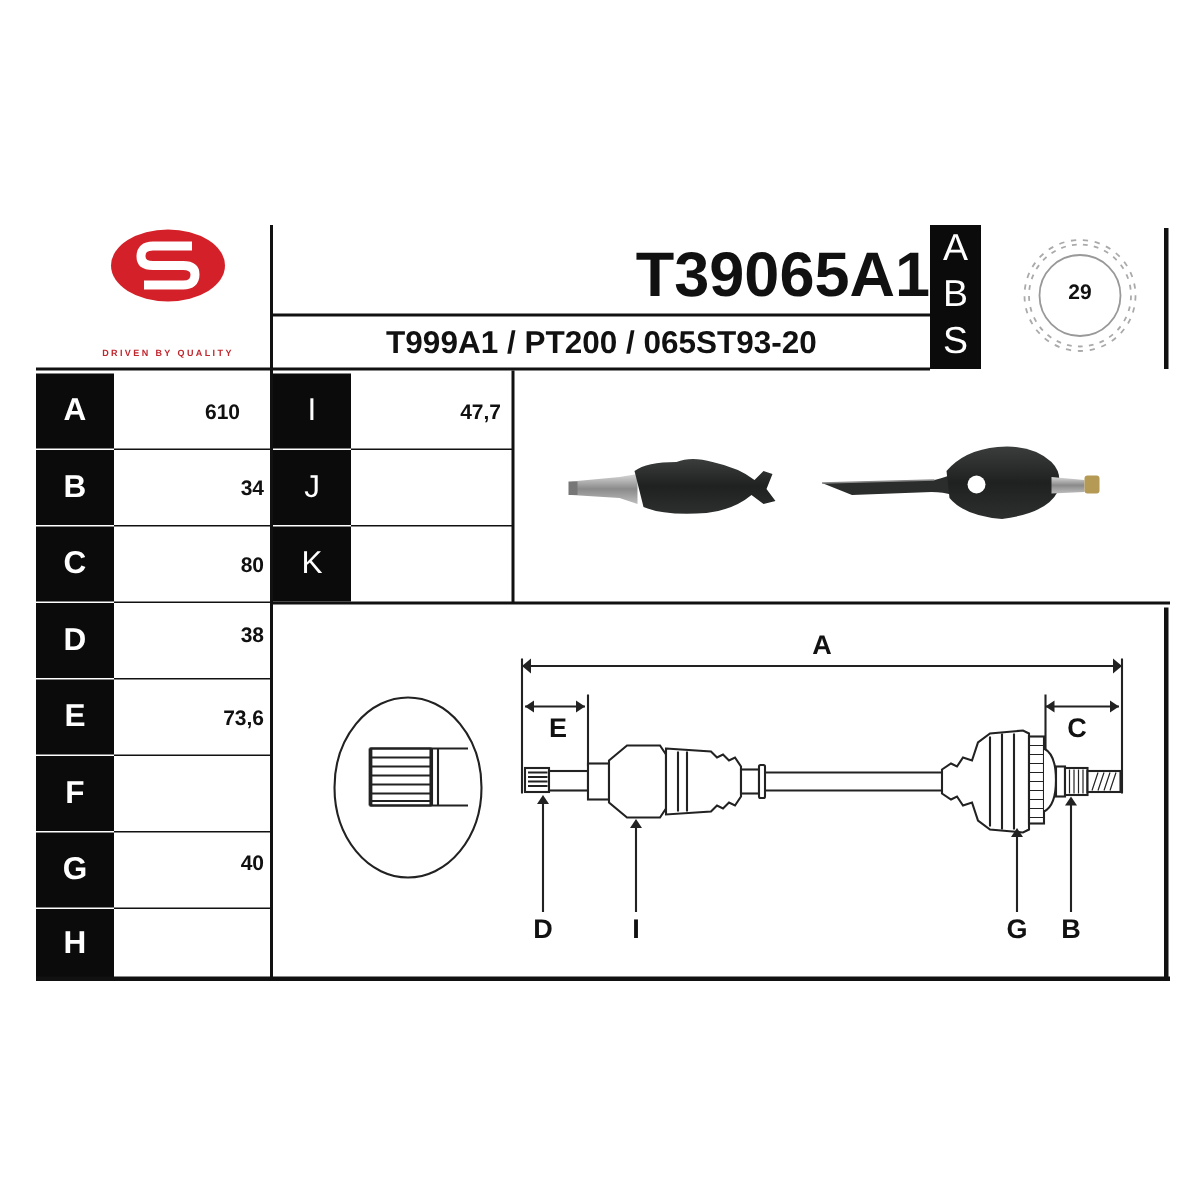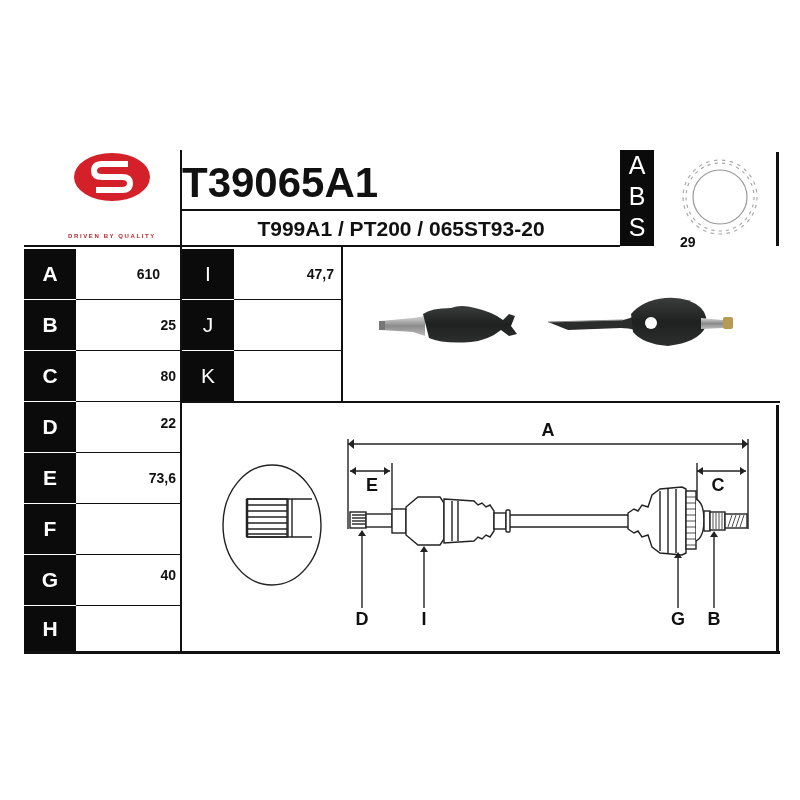--- a/index.html
+++ b/index.html
@@ -12,31 +12,31 @@
     #logo { left: 24px; top: 150px; width: 156px; height: 96px; }
     .logo-word { position: absolute; left: 18px; top: 48px; width: 140px; text-align: center;
       font-family: "DejaVu Sans", sans-serif; font-weight: bold; font-size: 34px; letter-spacing: -1px; color: #1a1a1a; line-height: 36px; }
     .logo-tag { position: absolute; left: 28px; top: 83px; width: 120px; text-align: center;
       font-size: 6px; letter-spacing: 1.6px; color: #c0262d; font-weight: bold; }
 
     
     .vline { position: absolute; background: #111; }
     .hline { position: absolute; background: #111; }
 
-    #main-title { left: 182px; top: 155px; width: 438px; height: 55px; text-align: left;
+    #main-title { left: 182px; top: 155px; width: 438px; height: 55px; text-align: right;
       font-weight: bold; font-size: 42px; line-height: 55px; color: #111; }
     #sub-title { left: 182px; top: 212px; width: 438px; height: 34px; text-align: center;
       font-weight: bold; font-size: 21px; line-height: 34px; color: #111; }
 
     
     #abs-col { left: 620px; top: 150px; width: 34px; height: 96px; background: #0b0b0b; }
     .abs-letter { color: #fff; font-size: 25px; line-height: 30px; height: 31px; text-align: center; font-weight: normal; }
 
     #tooth-ring { left: 680px; top: 157px; width: 80px; height: 80px; }
-    #tooth-count { left: 680px; top: 186px; width: 80px; text-align: left; font-weight: bold; font-size: 14px; margin-top: 48px; }
+    #tooth-count { left: 680px; top: 186px; width: 80px; text-align: center; font-weight: bold; font-size: 14px; }
 
     
     .cell-label { position: absolute; background: #0b0b0b; color: #fff; font-weight: bold;
       font-size: 21px; text-align: center; }
     .cell-value { position: absolute; text-align: right; font-weight: bold; font-size: 14px; color: #111; }
 
     
     .dlabel { position: absolute; font-weight: bold; font-size: 18px; color: #111; text-align: center; width: 24px; }
   </style>
 </head>
@@ -73,27 +73,27 @@
     <circle cx="40" cy="40" r="37" stroke-dasharray="3.5 4.5"></circle>
   </g>
 </svg>
 <div id="tooth-count" class="abs">29</div>
 
 <div>
   <div class="cell-label" style="left:24px;top:249px;width:52px;height:50px;line-height:50px;">A</div>
   <div class="cell-value" style="left:60px;top:249px;width:100px;height:50px;line-height:50px;">610</div>
 
   <div class="cell-label" style="left:24px;top:300px;width:52px;height:50px;line-height:50px;">B</div>
-  <div class="cell-value" style="left:76px;top:300px;width:100px;height:50px;line-height:50px;">25</div>
+  <div class="cell-value" style="left:76px;top:300px;width:100px;height:50px;line-height:50px;">34</div>
 
   <div class="cell-label" style="left:24px;top:351px;width:52px;height:50px;line-height:50px;">C</div>
   <div class="cell-value" style="left:76px;top:351px;width:100px;height:50px;line-height:50px;">80</div>
 
   <div class="cell-label" style="left:24px;top:402px;width:52px;height:50px;line-height:50px;">D</div>
-  <div class="cell-value" style="left:76px;top:398px;width:100px;height:50px;line-height:50px;">22</div>
+  <div class="cell-value" style="left:76px;top:398px;width:100px;height:50px;line-height:50px;">38</div>
 
   <div class="cell-label" style="left:24px;top:453px;width:52px;height:50px;line-height:50px;">E</div>
   <div class="cell-value" style="left:76px;top:453px;width:100px;height:50px;line-height:50px;">73,6</div>
 
   <div class="cell-label" style="left:24px;top:504px;width:52px;height:50px;line-height:50px;">F</div>
   <div class="cell-value" style="left:76px;top:504px;width:100px;height:50px;line-height:50px;"></div>
 
   <div class="cell-label" style="left:24px;top:555px;width:52px;height:50px;line-height:50px;">G</div>
   <div class="cell-value" style="left:76px;top:550px;width:100px;height:50px;line-height:50px;">40</div>
 

